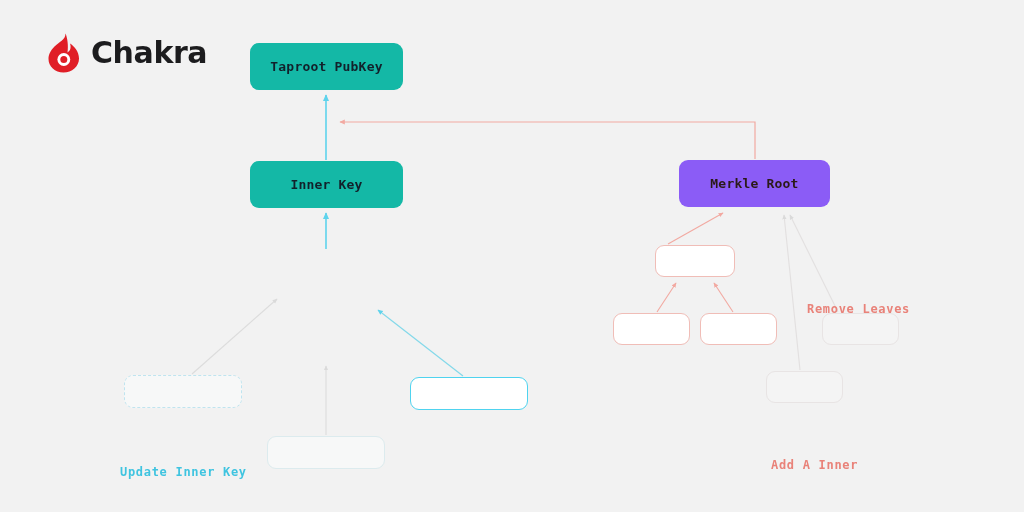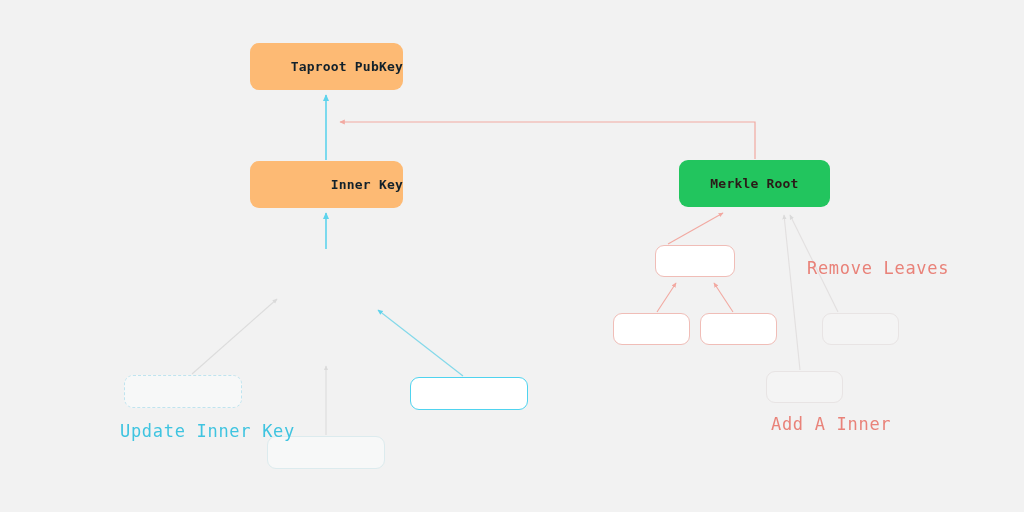--- a/index.html
+++ b/index.html
@@ -61,26 +61,25 @@
     align-items: center;
     justify-content: center;
     border-radius: 9px;
     font-size: 13px;
     font-weight: 700;
     letter-spacing: 0.2px;
     color: #12212b;
     white-space: nowrap;
   }
   .node.filled-cyan {
-    background: #fdba74;
+    background: #14b8a6;
     border: none;
-    justify-content: flex-end;
   }
   .node.filled-salmon {
-    background: #22c55e;
+    background: #8b5cf6;
     border: none;
     color: #2b1a18;
   }
   .node.outline-cyan {
     background: #ffffff;
     border: 1.4px solid #4fd3ef;
   }
   .node.outline-cyan-dashed {
     background: #f7f8f8;
     border: 1.2px dashed #bfe4ef;
@@ -100,24 +99,25 @@
   .node.circle {
     border-radius: 50%;
     font-size: 17px;
     font-weight: 700;
     letter-spacing: 0.6px;
   }
 
   
   .edge-label {
     position: absolute;
-    font-size: 17px;
-    font-weight: 400;
+    font-size: 12px;
+    font-weight: 700;
     letter-spacing: 0.7px;
     white-space: nowrap;
+    margin-top: 44px;
   }
   .label-cyan { color: #3fc4e0; }
   .label-salmon { color: #e98279; }
 </style>
 </head>
 <body>
 
 <div id="canvas">
 
   <svg id="edges" viewBox="0 0 1024 512" width="1024" height="512">
@@ -149,20 +149,31 @@
 
     <line x1="657" y1="312" x2="676" y2="283" stroke="#f2a9a1" stroke-width="1.1" marker-end="url(#arrow-salmon)"></line>
 
     <line x1="733" y1="312" x2="714" y2="283" stroke="#f2a9a1" stroke-width="1.1" marker-end="url(#arrow-salmon)"></line>
 
     <line x1="838" y1="312" x2="790" y2="215" stroke="#e2e0e0" stroke-width="1.1" marker-end="url(#arrow-faint)"></line>
 
     <line x1="800" y1="370" x2="784" y2="215" stroke="#e2e0e0" stroke-width="1.1" marker-end="url(#arrow-faint)"></line>
   </svg>
 
+  <div class="logo-wrap">
+    <svg class="logo-mark" viewBox="0 0 36 40">
+      <path d="M19.5 0.5 C19.5 7 13 9 8.5 13.5 C4 18 2.5 22 2.5 26
+               C2.5 33.5 9 39.5 17.5 39.5 C26 39.5 33 33.5 33 25.5
+               C33 18.5 28 13 24 10.5 C25.5 15 24 18 21.5 19.5
+               C22.5 13 21.5 5 19.5 0.5 Z" fill="#e01e26"></path>
+      <circle cx="17.8" cy="26.5" r="6.4" fill="#ffffff"></circle>
+      <circle cx="17.8" cy="26.5" r="3.5" fill="#e01e26"></circle>
+    </svg>
+    <span class="logo-text">Chakra</span>
+  </div>
 
   <div class="node filled-cyan" style="left:250px; top:43px; width:153px; height:47px;">
     <span>Taproot PubKey</span>
   </div>
 
   <div class="node filled-cyan" style="left:250px; top:161px; width:153px; height:47px;">
     <span>Inner Key</span>
   </div>
 
 

